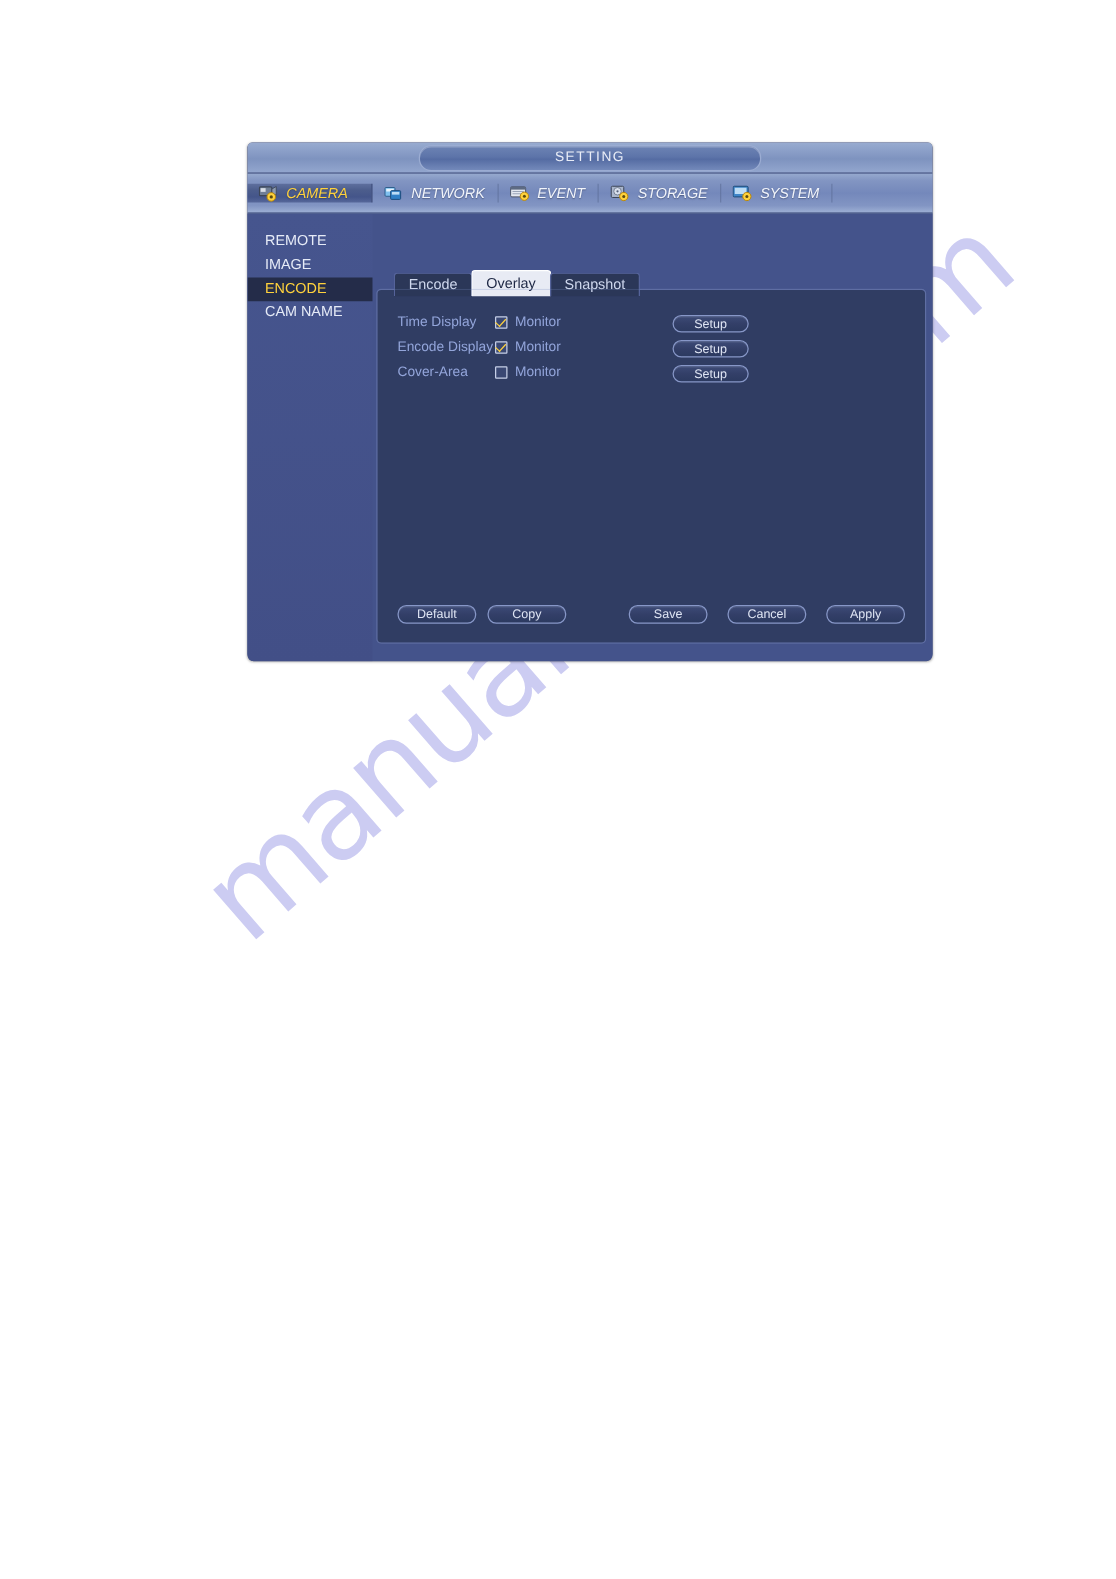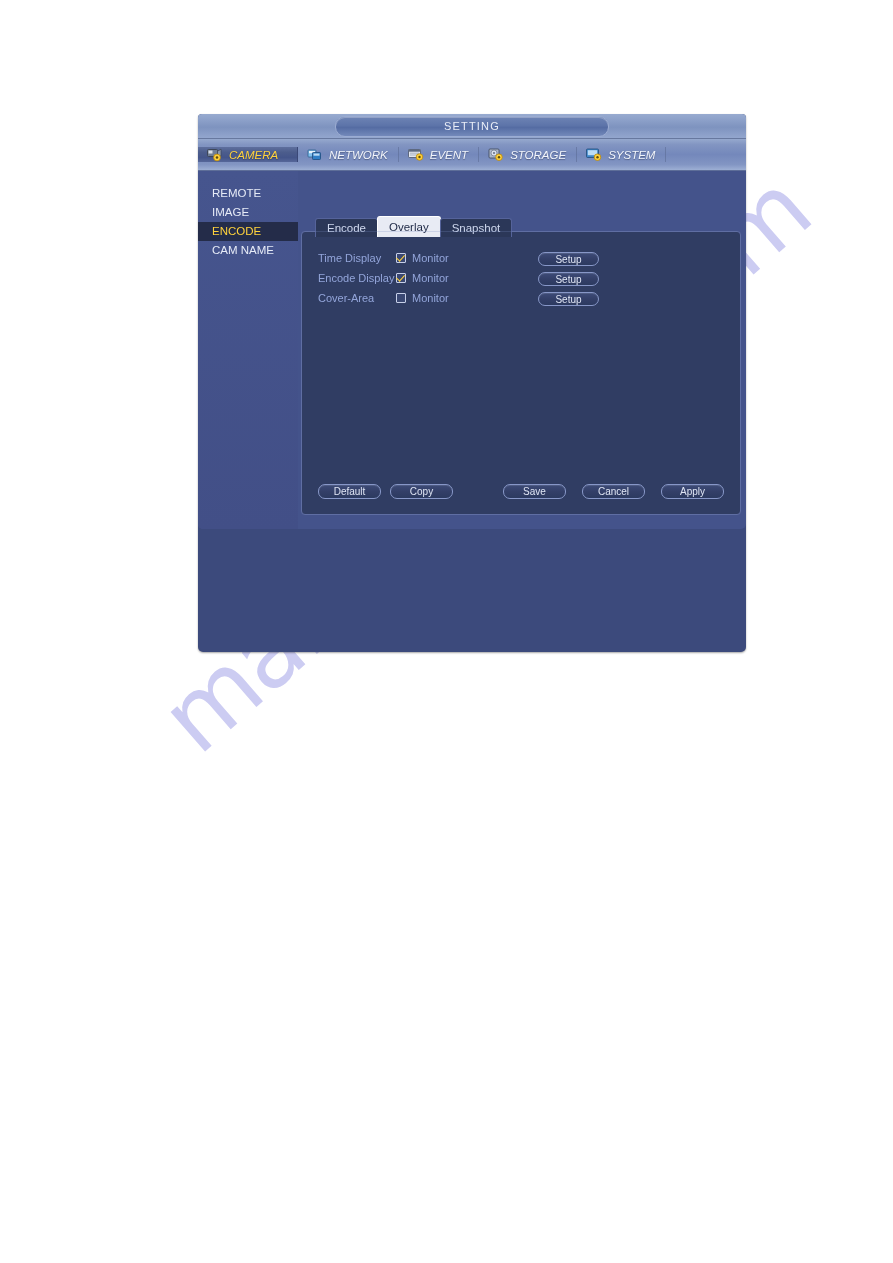--- a/index.html
+++ b/index.html
@@ -38,21 +38,21 @@
     transform: rotate(-41deg);
     transform-origin: 0 0;
   }
 
   
   #dvr-window {
     position: absolute;
     left: 198px;
     top: 114px;
     width: 548px;
-    height: 538px;
+    height: 414px;
     z-index: 10;
     background: #3c4a7c;
     border-radius: 4px 4px 5px 5px;
     box-shadow: 0 1px 2px rgba(0,0,0,.35);
   }
 
   
   .titlebar {
     position: relative;
     height: 24px;

